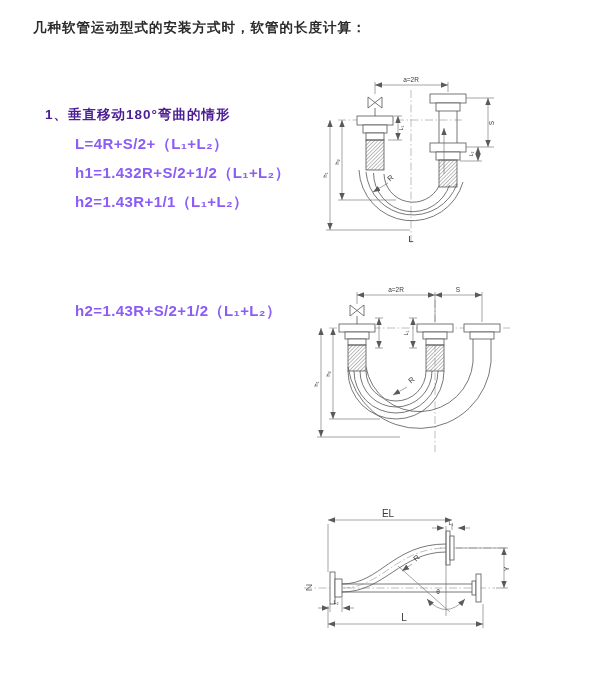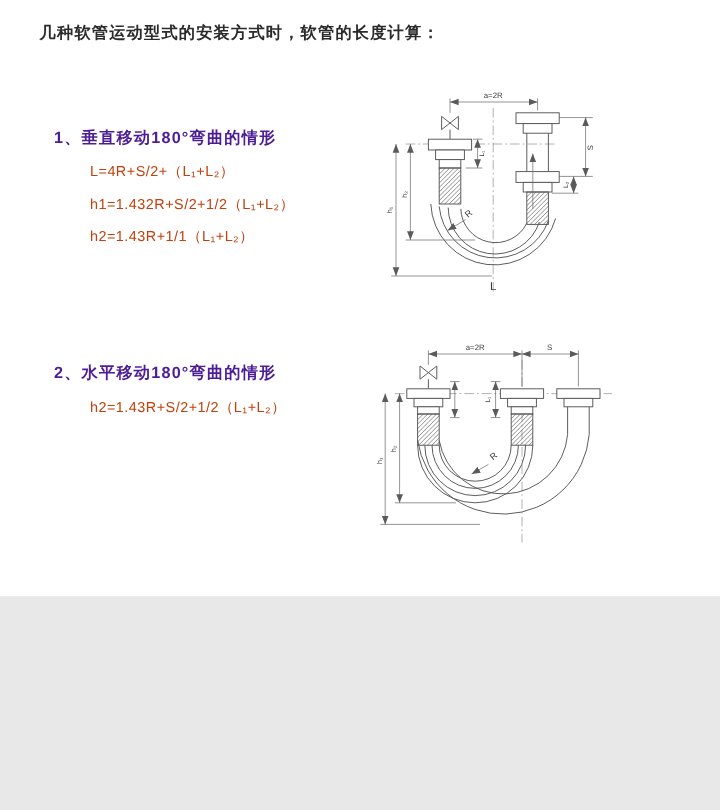--- a/index.html
+++ b/index.html
@@ -1,21 +1,21 @@
 <!DOCTYPE html>
 <html><head>
 <meta charset="utf-8">
 <style>
   html,body{margin:0;padding:0;background:#e8e8e8;}
-  .page{position:relative;width:600px;height:497px;background:#ffffff;overflow:hidden;
+  .page{position:relative;width:600px;height:675px;background:#ffffff;overflow:hidden;
         font-family:"Liberation Sans","DejaVu Sans",sans-serif;color:#2e2e2e;}
   .title{position:absolute;left:33px;top:19px;font-size:13.5px;font-weight:700;letter-spacing:1px;color:#2b2b2b;}
   .sec{position:absolute;left:45px;}
   .sec-heading{font-size:13.5px;font-weight:700;letter-spacing:1px;color:#4c1d95;margin-bottom:11px;}
-  .formula{font-size:12px;font-weight:400;letter-spacing:0.4px;color:#c2410c;padding-left:30px;margin-bottom:10px;}
+  .formula{font-size:15px;font-weight:700;letter-spacing:0.4px;color:#8b5cf6;padding-left:30px;margin-bottom:10px;}
   .s1{top:106px;}
   .s2{top:302px;}
   .s3{top:518px;}
   .s3 .formula{margin-bottom:13px;}
   .diag{position:absolute;}
   .d1{left:310px;top:72px;}
   .d2{left:305px;top:282px;}
   .d3{left:300px;top:502px;}
   svg text{fill:#3a3a3a;font-family:"Liberation Sans","DejaVu Sans",sans-serif;}
   .d-ln{stroke:#565656;stroke-width:0.8;fill:none;}
@@ -31,21 +31,20 @@
   <div class="title">几种软管运动型式的安装方式时，软管的长度计算：</div>
 
   <section class="sec s1">
     <div class="sec-heading">1、垂直移动180°弯曲的情形</div>
     <div class="formula">L=4R+S/2+（L₁+L₂）</div>
     <div class="formula">h1=1.432R+S/2+1/2（L₁+L₂）</div>
     <div class="formula">h2=1.43R+1/1（L₁+L₂）</div>
   </section>
 
   <section class="sec s2">
-    <div class="sec-heading">2、水平移动180°弯曲的情形</div>
     <div class="formula">h2=1.43R+S/2+1/2（L₁+L₂）</div>
   </section>
 
 
   <svg class="diag d1" width="290" height="190" viewBox="0 0 290 190">
     <defs>
       <marker id="d1a" viewBox="0 0 10 10" refX="9" refY="5" markerWidth="8" markerHeight="8" orient="auto-start-reverse" markerUnits="userSpaceOnUse">
         <path d="M0,1.5 L9,5 L0,8.5 z" fill="#5a5a5a"></path>
       </marker>
       <pattern id="d1h" width="2.6" height="2.6" patternUnits="userSpaceOnUse" patternTransform="rotate(45)">

